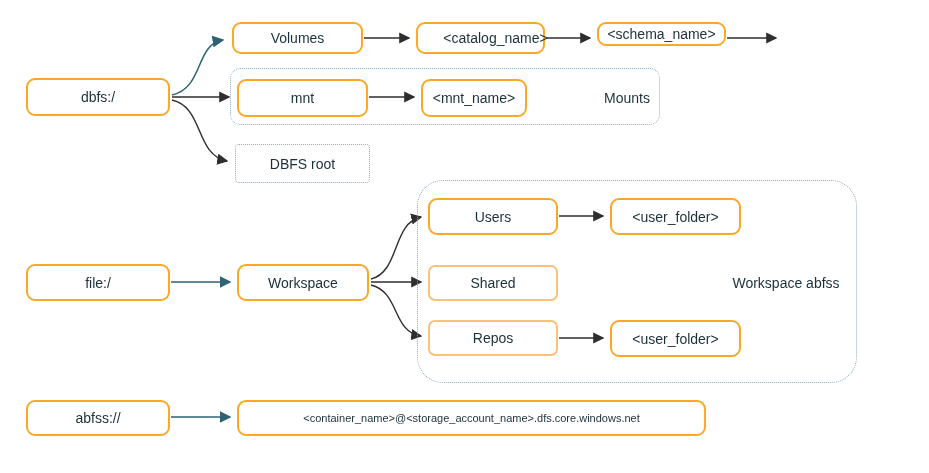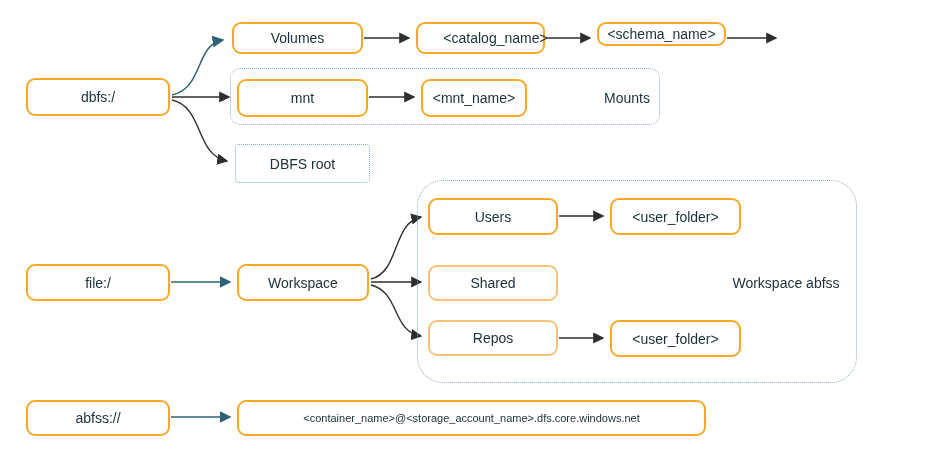--- a/index.html
+++ b/index.html
@@ -28,21 +28,21 @@
     border-radius: 9px;
     background: #FFFFFF;
     display: flex;
     align-items: center;
     justify-content: center;
     color: #1B3139;
     font-size: 14px;
     line-height: 1;
     white-space: nowrap;
   }
-  .node.light { border-color: #FCC179; }
+  .node.light { border-color: #FCC179; border-radius: 7px; }
   .node.dashed {
     border: 1.6px dotted #8FABC1;
     border-radius: 4px;
   }
   .group {
     position: absolute;
     box-sizing: border-box;
     border: 1.6px dotted #8FABC1;
     background: transparent;
   }

